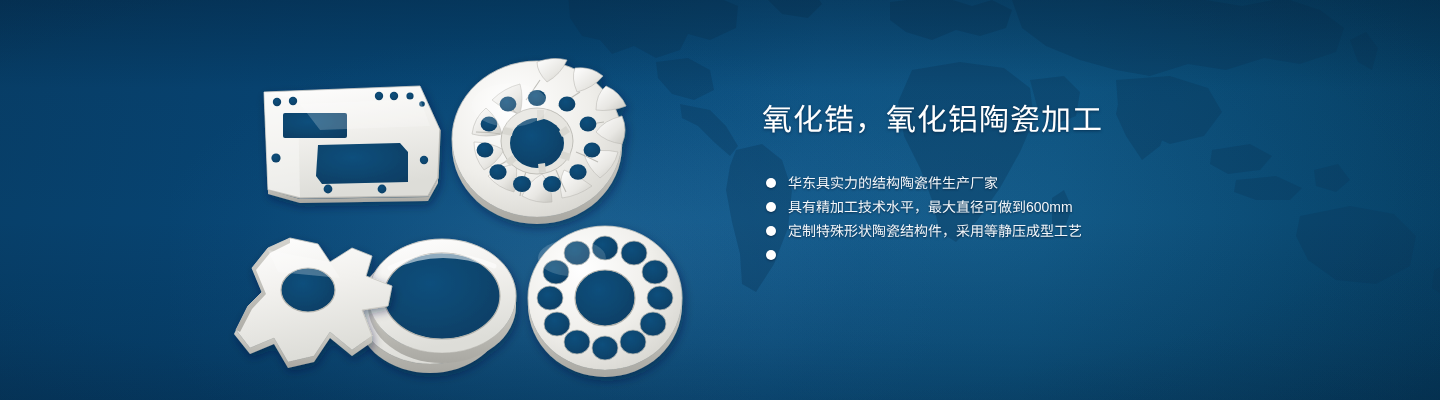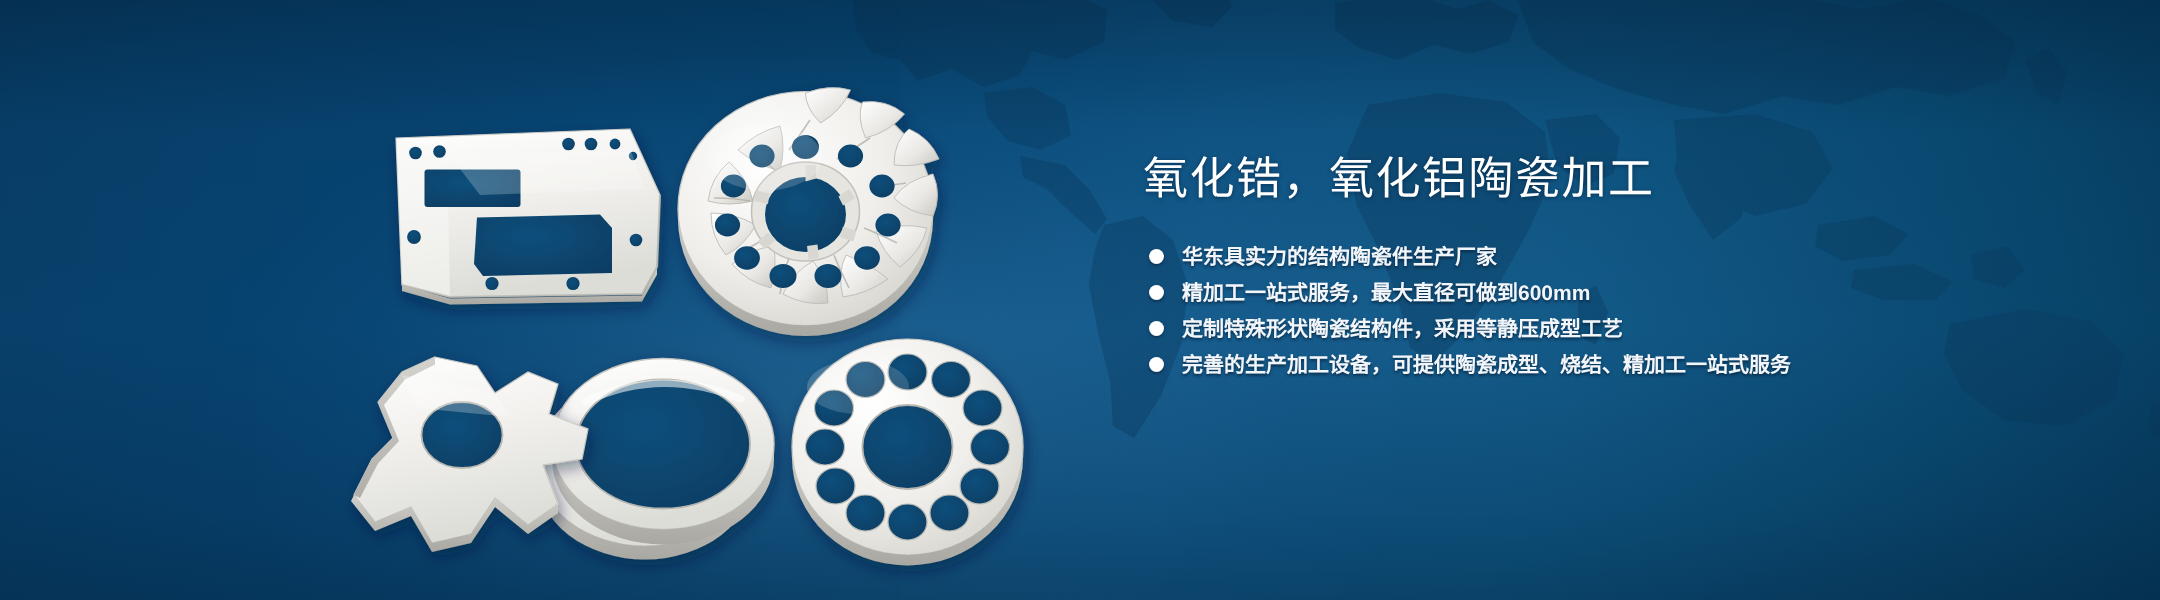--- a/index.html
+++ b/index.html
@@ -94,21 +94,21 @@
     font-size:30px;
     line-height:40px;
     letter-spacing:1px;
     font-weight:400;
     color:#ffffff;
     text-shadow:0 1px 3px rgba(0,20,45,0.55);
     white-space:nowrap;
   }
   .bullets{
     list-style:none;
-    margin:24px 0 0 4px;padding:0;font-weight:bold;
+    margin:36px 0 0 4px;padding:0;
   }
   .bullets li{
     position:relative;
     margin:0 0 9px 0;
     padding-left:22px;
     font-size:14px;
     line-height:15px;
     color:#f2f6fa;
     text-shadow:0 1px 2px rgba(0,18,40,0.6);
     white-space:nowrap;
@@ -351,26 +351,25 @@
   <div class="copy">
     <h1 class="headline">氧化锆，氧化铝陶瓷加工</h1>
 
     <ul class="bullets">
       <li>
         <span class="bullet-dot"></span>
         <span>华东具实力的结构陶瓷件生产厂家</span>
       </li>
       <li>
         <span class="bullet-dot"></span>
-        <span>精加工一站式服务，最大直径可做到600mm</span>
+        <span>具有精加工技术水平，最大直径可做到600mm</span>
       </li>
       <li>
         <span class="bullet-dot"></span>
         <span>定制特殊形状陶瓷结构件，采用等静压成型工艺</span>
       </li>
       <li>
         <span class="bullet-dot"></span>
-        <span>完善的生产加工设备，可提供陶瓷成型、烧结、精加工一站式服务</span>
       </li>
     </ul>
   </div>
 
 </div>
 
 </body></html>

